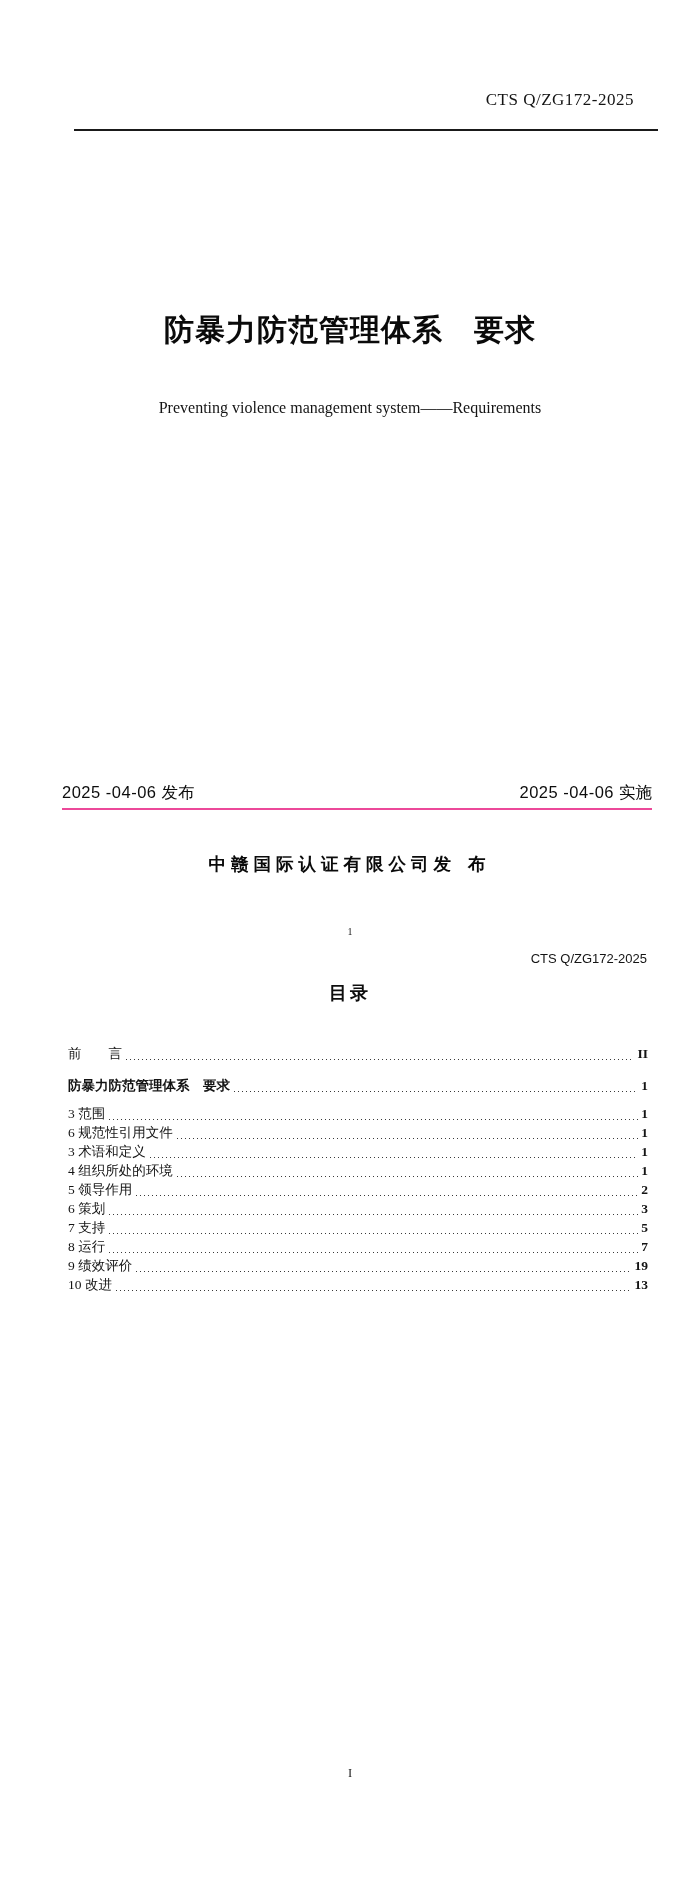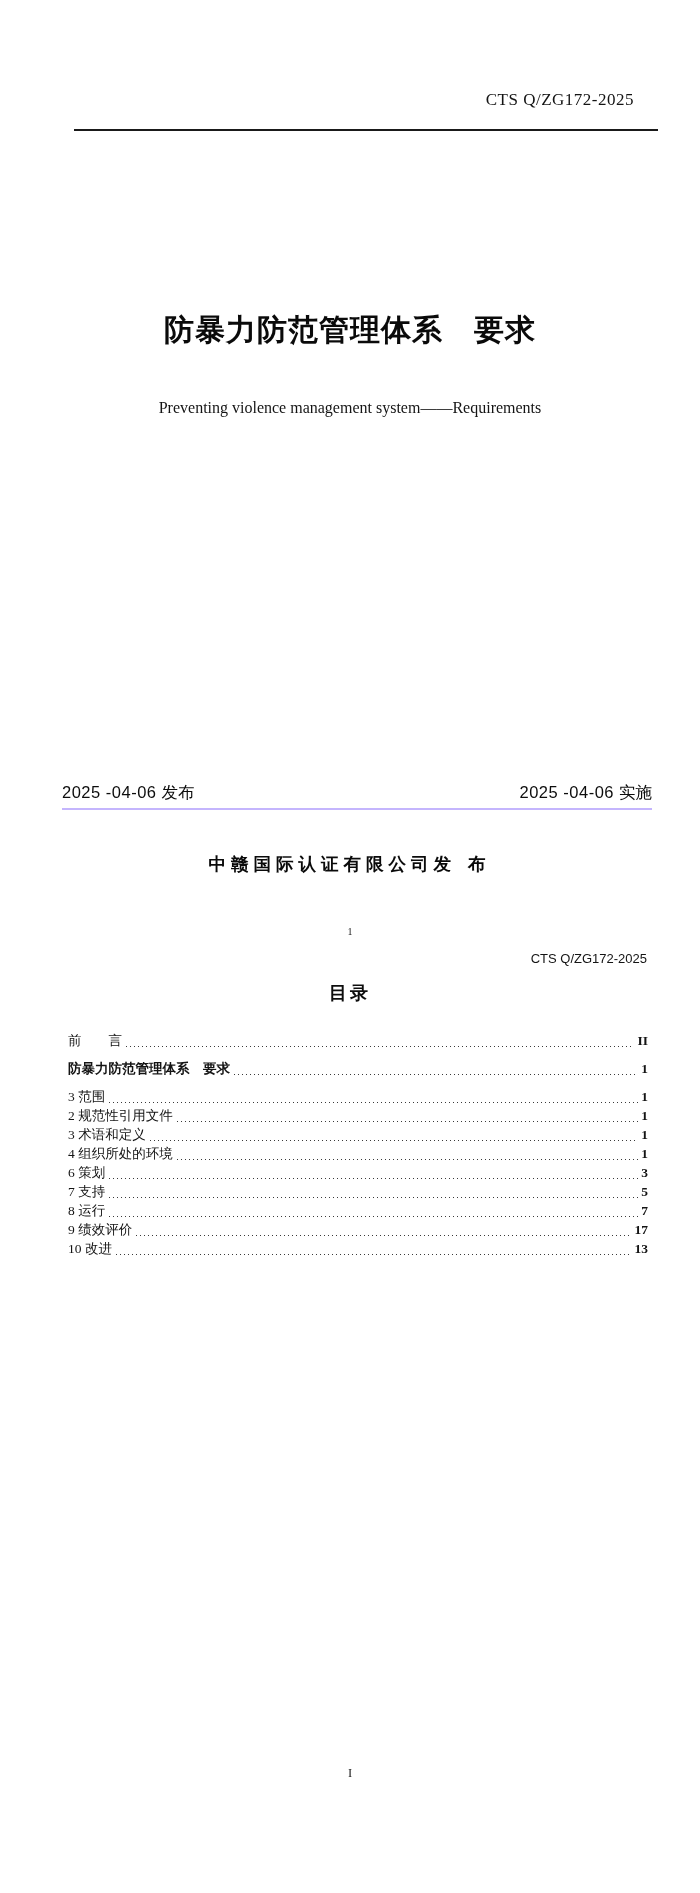--- a/index.html
+++ b/index.html
@@ -53,21 +53,21 @@
     color: #141414;
   }
   .dates-row {
     position: absolute;
     top: 782px;
     left: 62px;
     width: 590px;
     display: flex;
     justify-content: space-between;
     align-items: baseline;
-    border-bottom: 2px solid #c4b5fd;
+    border-bottom: 2px solid #ec4899;
     padding-bottom: 4px;
     font-family: "Liberation Sans", sans-serif;
     font-size: 16.5px;
     color: #0d0d0d;
   }
   .dates-row .date-num { letter-spacing: 0.5px; }
   .dates-row .date-label { margin-left: 5px; }
   .publisher-row {
     position: absolute;
     top: 852px;
@@ -122,21 +122,21 @@
     width: 580px;
     font-family: "Liberation Serif", serif;
     font-size: 13.5px;
     color: #141414;
   }
   .toc-row {
     display: flex;
     align-items: baseline;
     height: 19px;
   }
-  .toc-row.gap-after { margin-bottom: 9px; }
+  .toc-row.gap-after { margin-bottom: 9px; margin-top: 13px; }
   .toc-row.emph { font-weight: bold; }
   .toc-label { white-space: pre; flex: 0 0 auto; }
   .toc-leader {
     flex: 1 1 auto;
     align-self: flex-end;
     height: 1px;
     margin: 0 3px 4px 4px;
     background-image: repeating-linear-gradient(to right, #3a3a3a 0 1.2px, transparent 1.2px 4px);
   }
   .toc-page { flex: 0 0 auto; font-weight: bold; }
@@ -191,53 +191,58 @@
       <span class="toc-label">防暴力防范管理体系　要求</span>
       <span class="toc-leader"></span>
       <span class="toc-page">1</span>
     </div>
     <div class="toc-row">
       <span class="toc-label">3 范围</span>
       <span class="toc-leader"></span>
       <span class="toc-page">1</span>
     </div>
     <div class="toc-row">
-      <span class="toc-label">2 规范性引用文件</span>
+      <span class="toc-label">6 规范性引用文件</span>
       <span class="toc-leader"></span>
       <span class="toc-page">1</span>
     </div>
     <div class="toc-row">
       <span class="toc-label">3 术语和定义</span>
       <span class="toc-leader"></span>
       <span class="toc-page">1</span>
     </div>
     <div class="toc-row">
       <span class="toc-label">4 组织所处的环境</span>
       <span class="toc-leader"></span>
       <span class="toc-page">1</span>
     </div>
     <div class="toc-row">
+      <span class="toc-label">5 领导作用</span>
+      <span class="toc-leader"></span>
+      <span class="toc-page">2</span>
+    </div>
+    <div class="toc-row">
       <span class="toc-label">6 策划</span>
       <span class="toc-leader"></span>
       <span class="toc-page">3</span>
     </div>
     <div class="toc-row">
       <span class="toc-label">7 支持</span>
       <span class="toc-leader"></span>
       <span class="toc-page">5</span>
     </div>
     <div class="toc-row">
       <span class="toc-label">8 运行</span>
       <span class="toc-leader"></span>
       <span class="toc-page">7</span>
     </div>
     <div class="toc-row">
       <span class="toc-label">9 绩效评价</span>
       <span class="toc-leader"></span>
-      <span class="toc-page">17</span>
+      <span class="toc-page">19</span>
     </div>
     <div class="toc-row">
       <span class="toc-label">10 改进</span>
       <span class="toc-leader"></span>
       <span class="toc-page">13</span>
     </div>
   </div>
 
   <div class="p2-footer">I</div>
 

